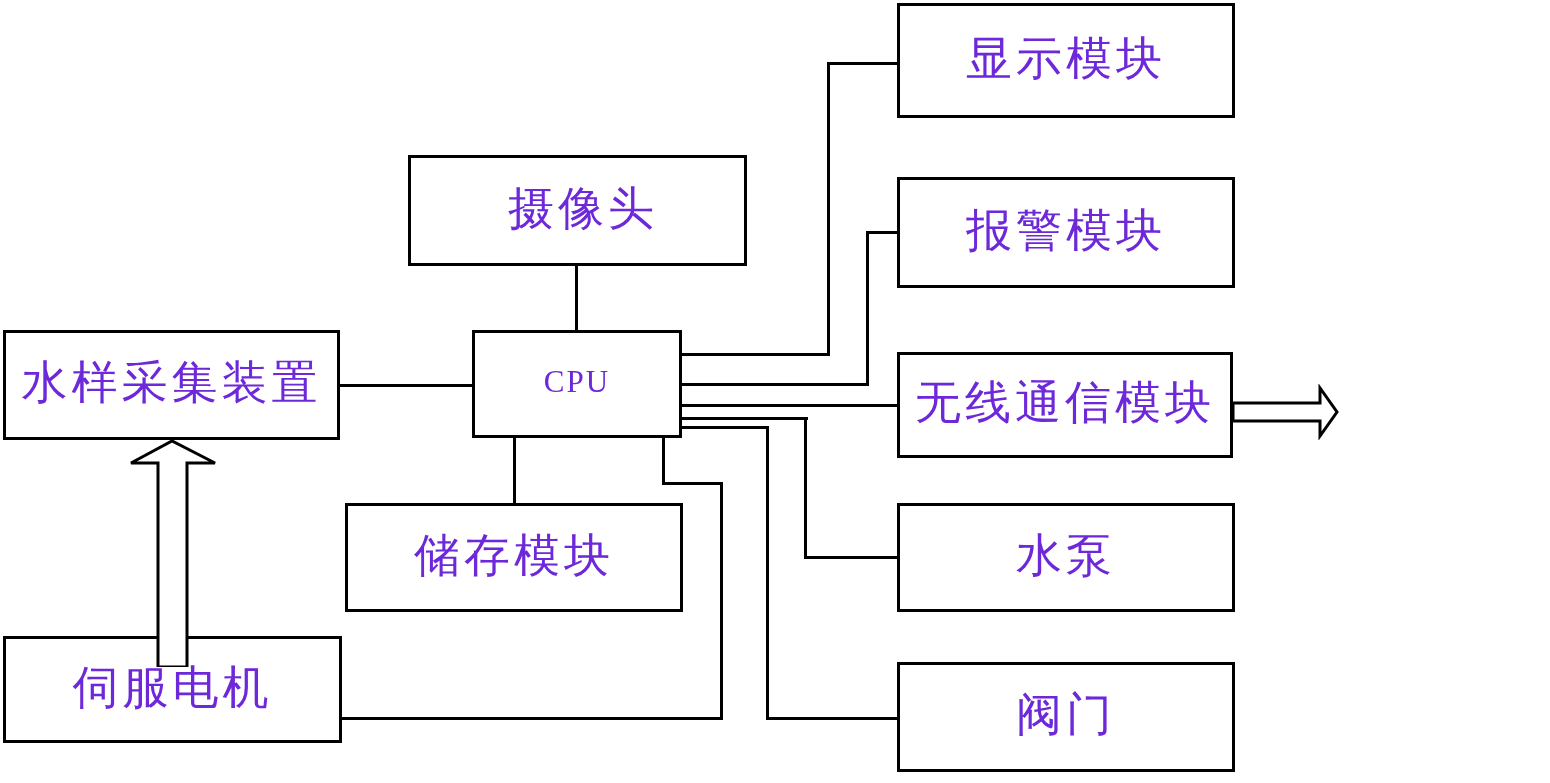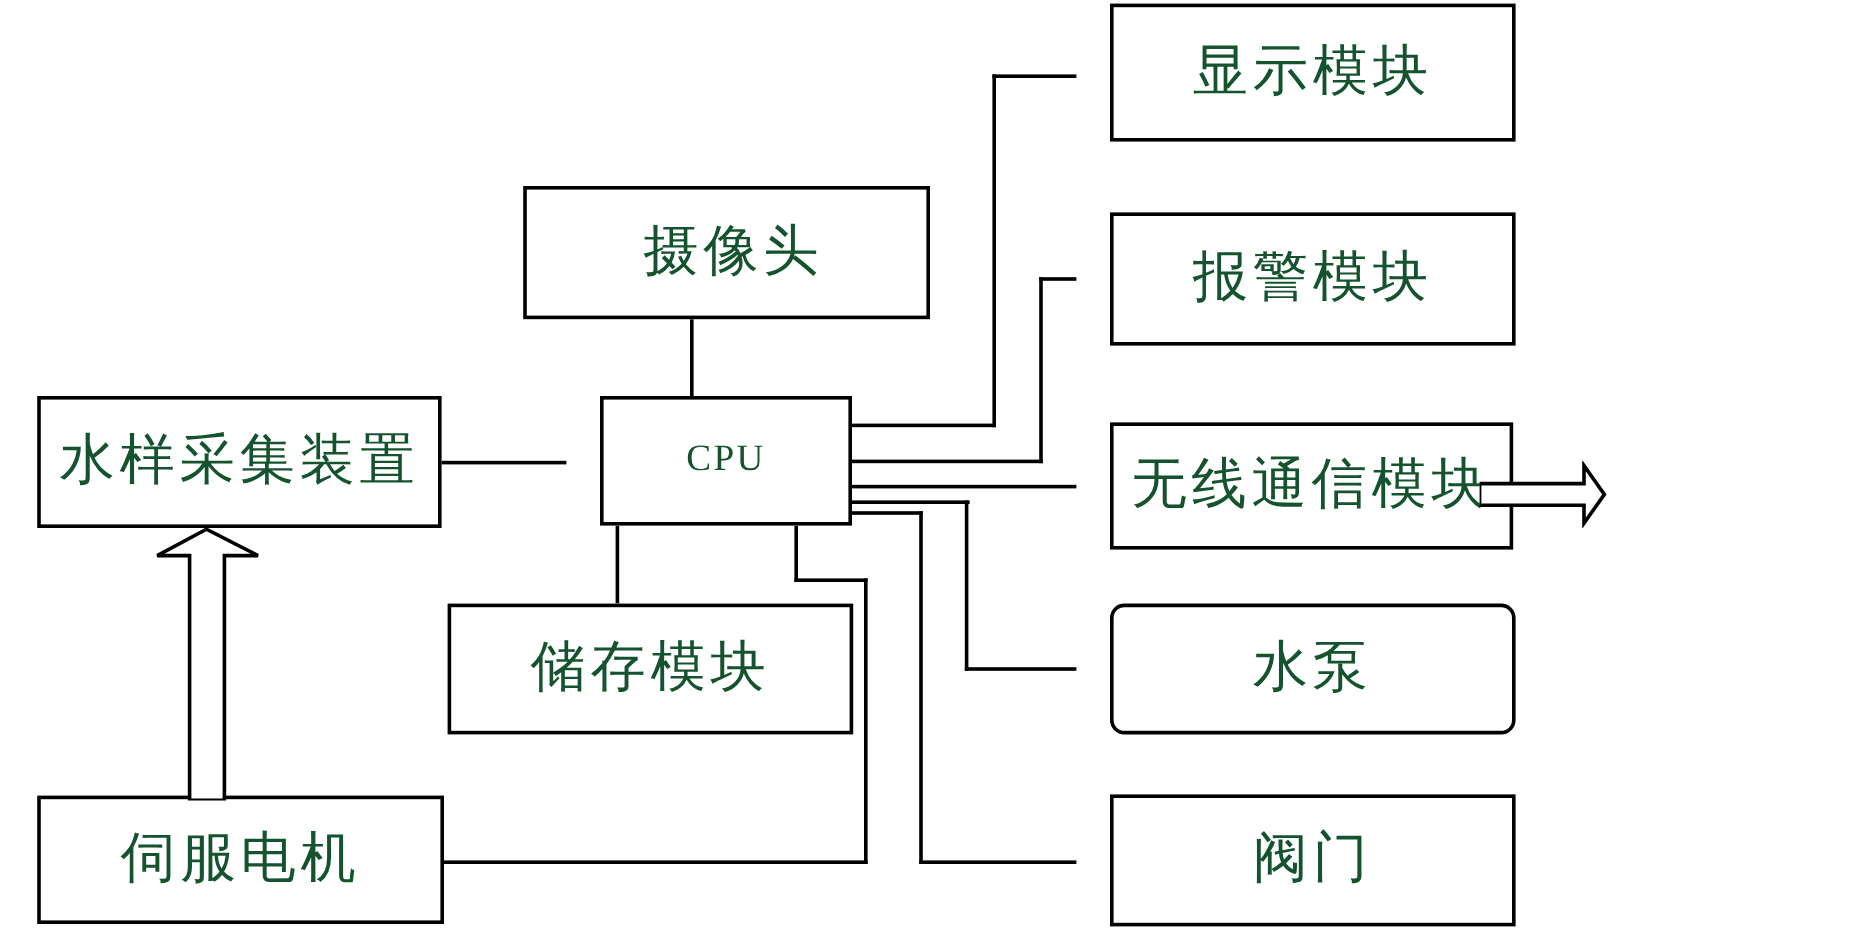--- a/index.html
+++ b/index.html
@@ -12,45 +12,44 @@
     overflow: hidden;
   }
   .node {
     position: absolute;
     border: 3px solid #000000;
     background: #ffffff;
     display: flex;
     align-items: center;
     justify-content: center;
     box-sizing: border-box;
-    color: #14532d;
+    color: #6d28d9;
     font-size: 46px;
     letter-spacing: 4px;
     white-space: nowrap;
     z-index: 2;
-    margin-left: 28px;
   }
   .node .lbl { transform: translateY(-2px); }
   .edge {
     position: absolute;
     background: #000000;
     z-index: 1;
   }
   .arrow-svg { position: absolute; z-index: 3; }
 
   
   #n-camera   { left: 408px; top: 155px; width: 339px; height: 111px; padding-left: 11px; }
   #n-sampling { left: 3px;   top: 330px; width: 337px; height: 110px; }
   #n-cpu      { left: 472px; top: 330px; width: 210px; height: 108px; font-size: 31px; letter-spacing: 2px;}
   #n-storage  { left: 345px; top: 503px; width: 338px; height: 109px; }
-  #n-servo    { left: 3px;   top: 663px; width: 339px; height: 107px; }
+  #n-servo    { left: 3px;   top: 636px; width: 339px; height: 107px; }
   #n-display  { left: 897px; top: 3px;   width: 338px; height: 115px; }
   #n-alarm    { left: 897px; top: 177px; width: 338px; height: 111px; }
   #n-wireless { left: 897px; top: 352px; width: 336px; height: 106px; }
-  #n-pump     { left: 897px; top: 503px; width: 338px; height: 109px; border-radius: 12px; }
+  #n-pump     { left: 897px; top: 503px; width: 338px; height: 109px; }
   #n-valve    { left: 897px; top: 662px; width: 338px; height: 110px; }
   #n-console  { left: 1334px;top: 352px; width: 211px; height: 108px; }
 </style>
 </head>
 <body>
 
 <div id="canvas">
 
   <div class="node" id="n-camera">
     <span class="lbl">摄像头</span>

